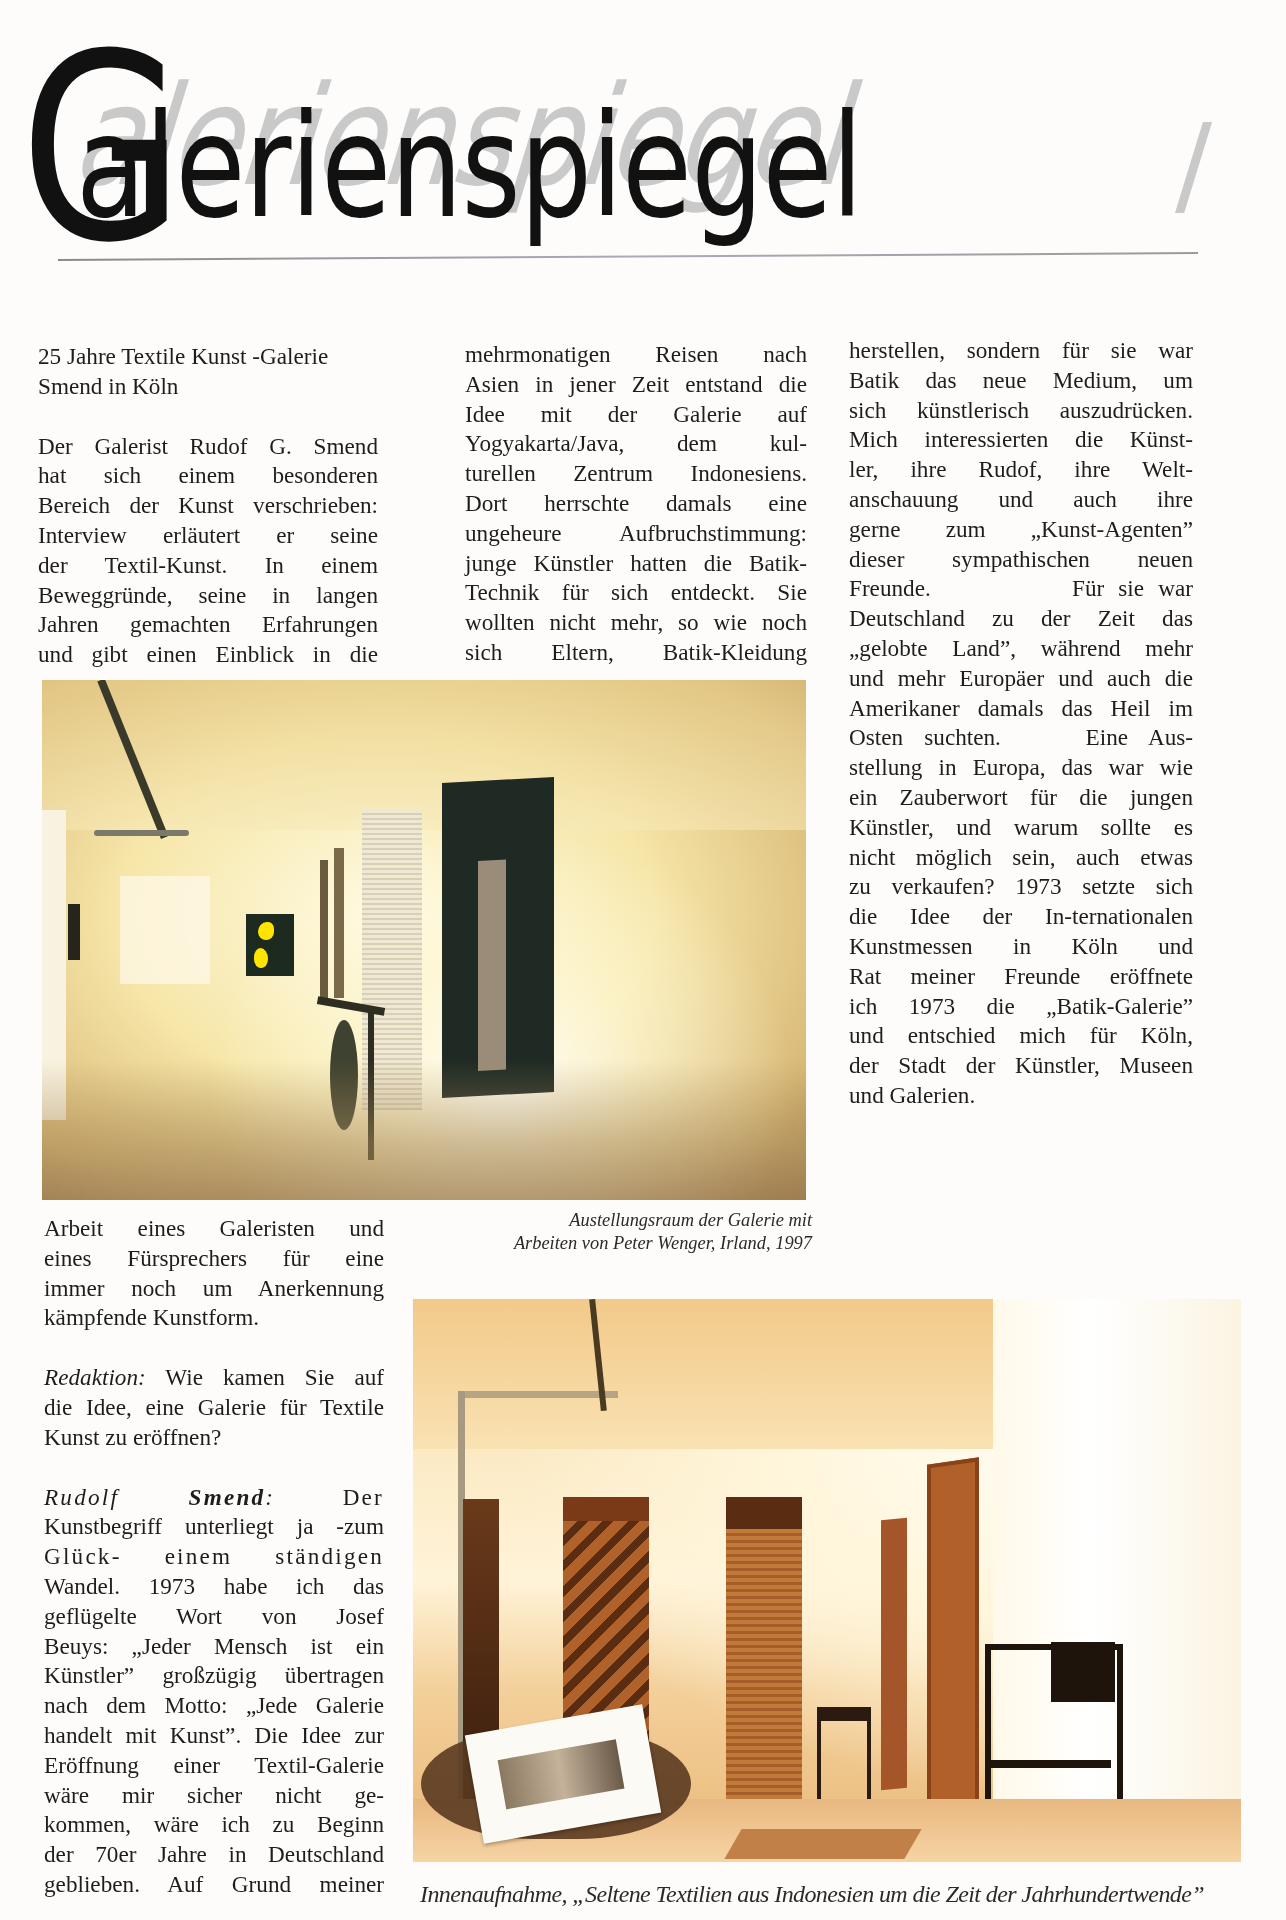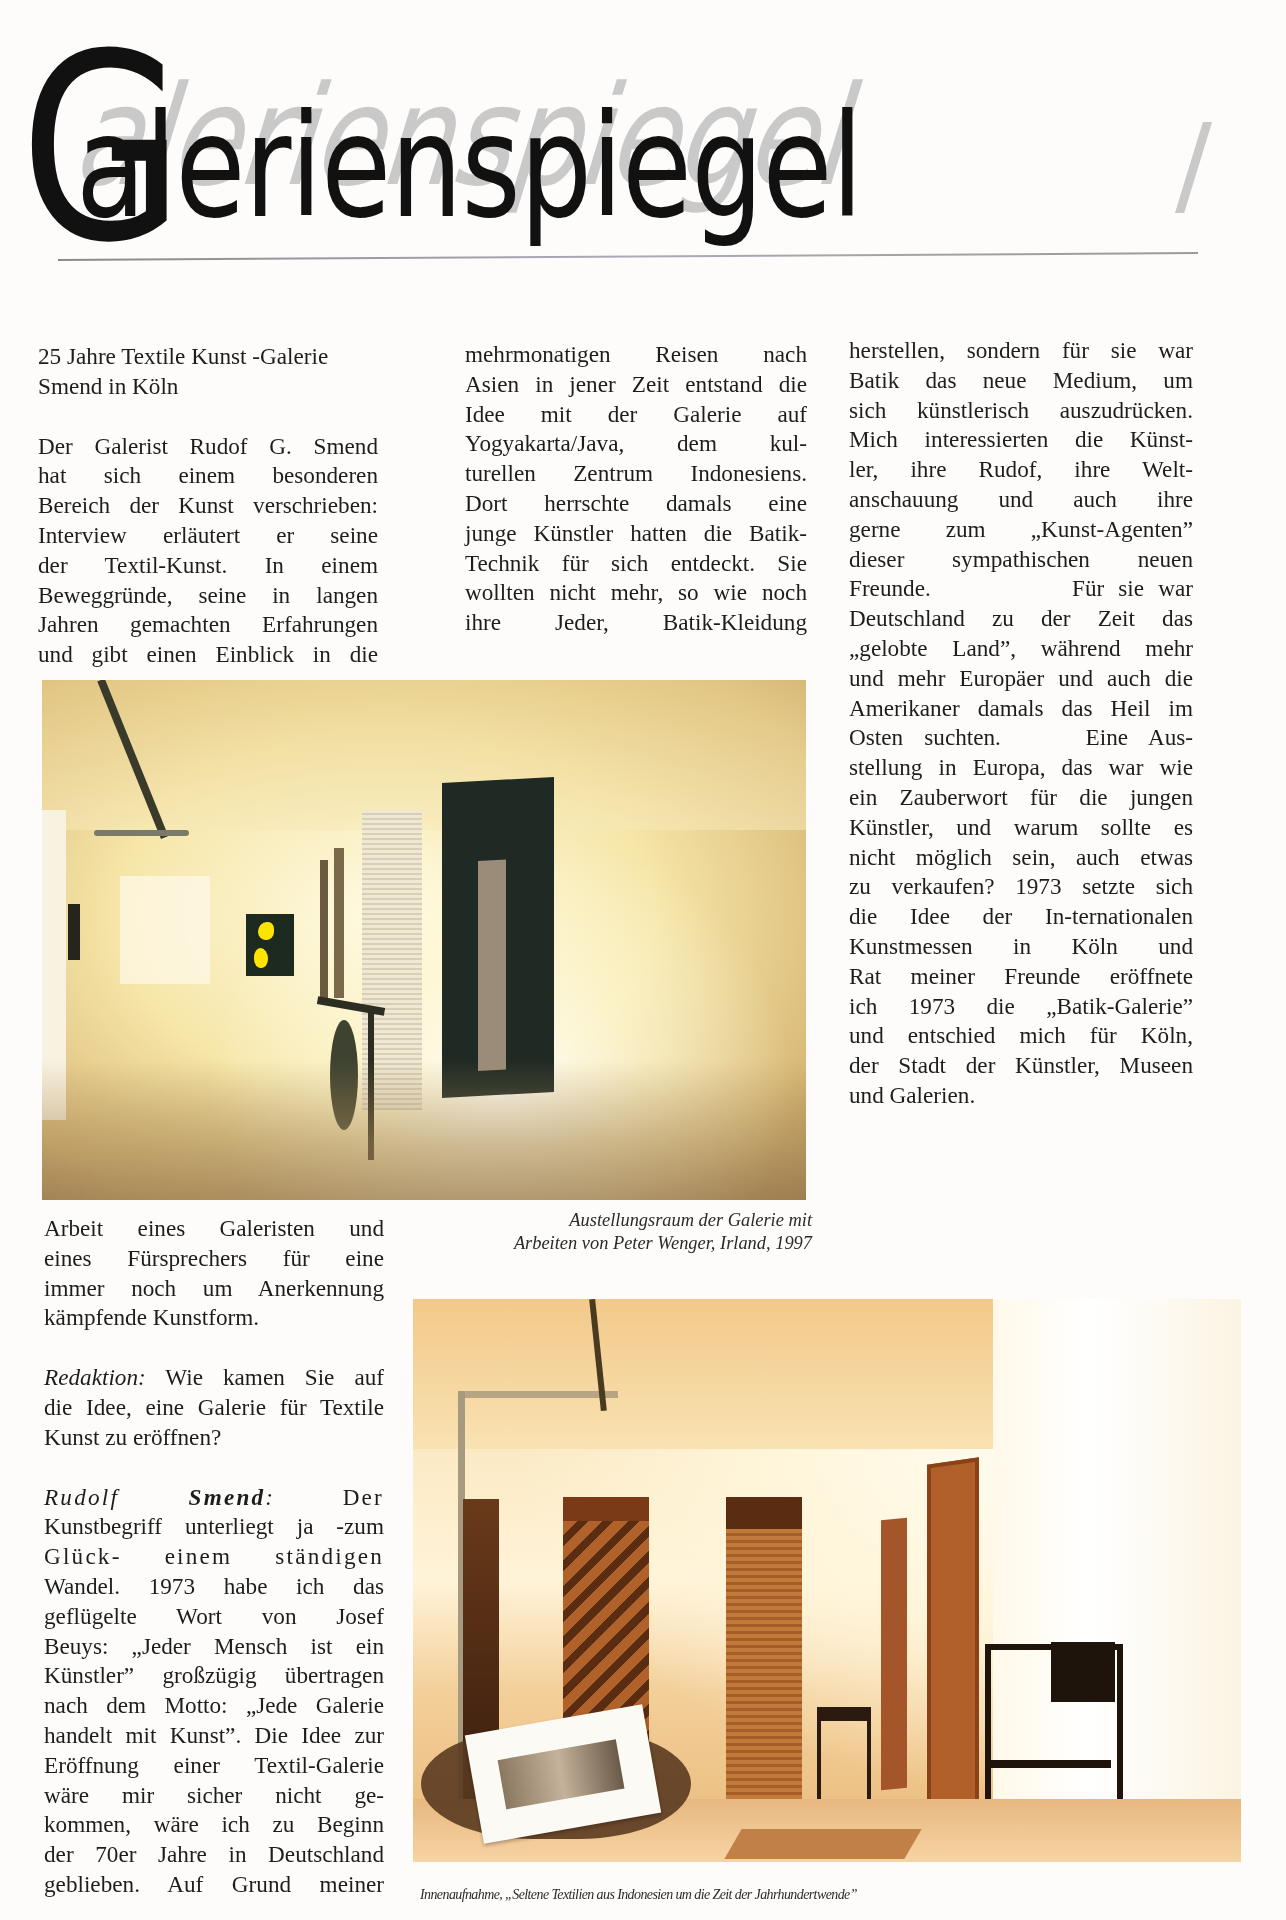--- a/index.html
+++ b/index.html
@@ -77,21 +77,21 @@
   }
   .shape { position: absolute; }
 
   .caption {
     position: absolute; font-style: italic; font-size: 18.4px; line-height: 23px;
     color: #2a2a2a; text-align: right;
   }
   .caption-1 { left: 420px; top: 1209px; width: 392px; }
   .caption-2 {
     left: 420px; top: 1883px; width: 840px; text-align: left;
-    font-size: 14px; letter-spacing: -0.6px;
+    font-size: 24px; letter-spacing: -0.6px;
   }
 </style>
 </head>
 <body>
 
 <header class="abs masthead">
   <div class="shadow-title">alerienspiegel</div>
   <div class="shadow-slash">/</div>
   <div class="big-g">G</div>
   <div class="main-title">alerienspiegel</div>
@@ -117,24 +117,25 @@
 </section>
 
 <section class="col col-2">
   <p>
     <span class="line">mehrmonatigen Reisen nach</span>
     <span class="line">Asien in jener Zeit entstand die</span>
     <span class="line">Idee mit der Galerie auf</span>
     <span class="line">Yogyakarta/Java, dem kul-</span>
     <span class="line">turellen Zentrum Indonesiens.</span>
     <span class="line">Dort herrschte damals eine</span>
+    <span class="line">ungeheure Aufbruchstimmung:</span>
     <span class="line">junge Künstler hatten die Batik-</span>
     <span class="line">Technik für sich entdeckt. Sie</span>
     <span class="line">wollten nicht mehr, so wie noch</span>
-    <span class="line">ihre Jeder, Batik-Kleidung</span>
+    <span class="line">sich Eltern, Batik-Kleidung</span>
   </p>
 </section>
 
 <section class="col col-3">
   <p>
     <span class="line">herstellen, sondern für sie war</span>
     <span class="line">Batik das neue Medium, um</span>
     <span class="line">sich künstlerisch auszudrücken.</span>
     <span class="line">Mich interessierten die Künst-</span>
     <span class="line">ler, ihre Rudof, ihre Welt-</span>

